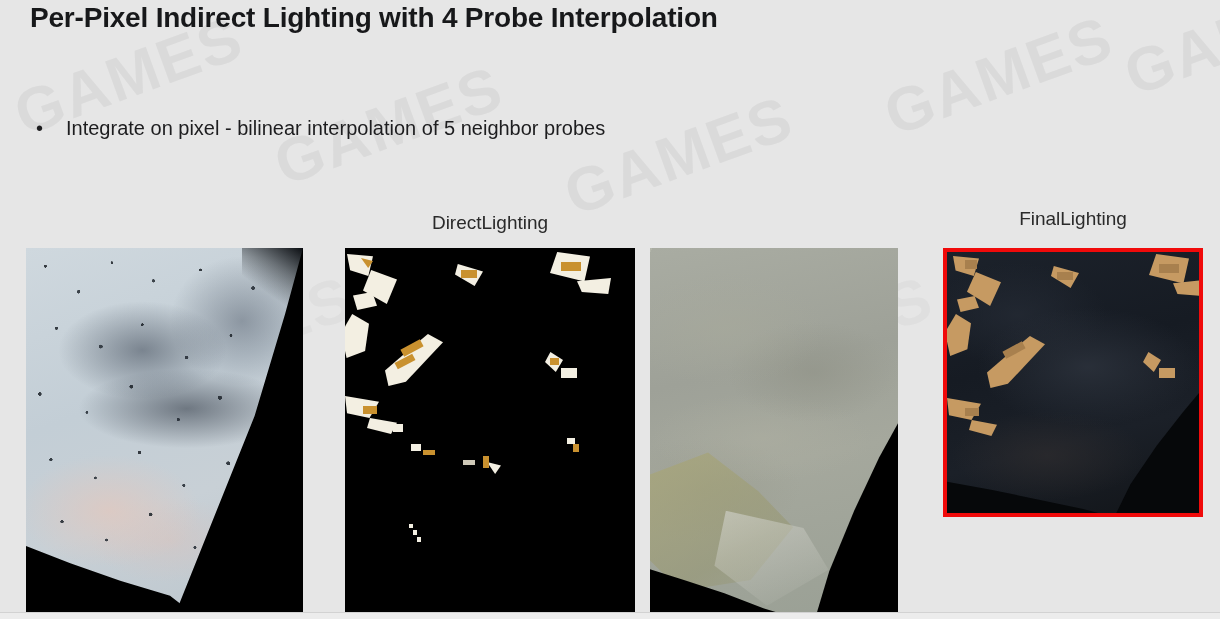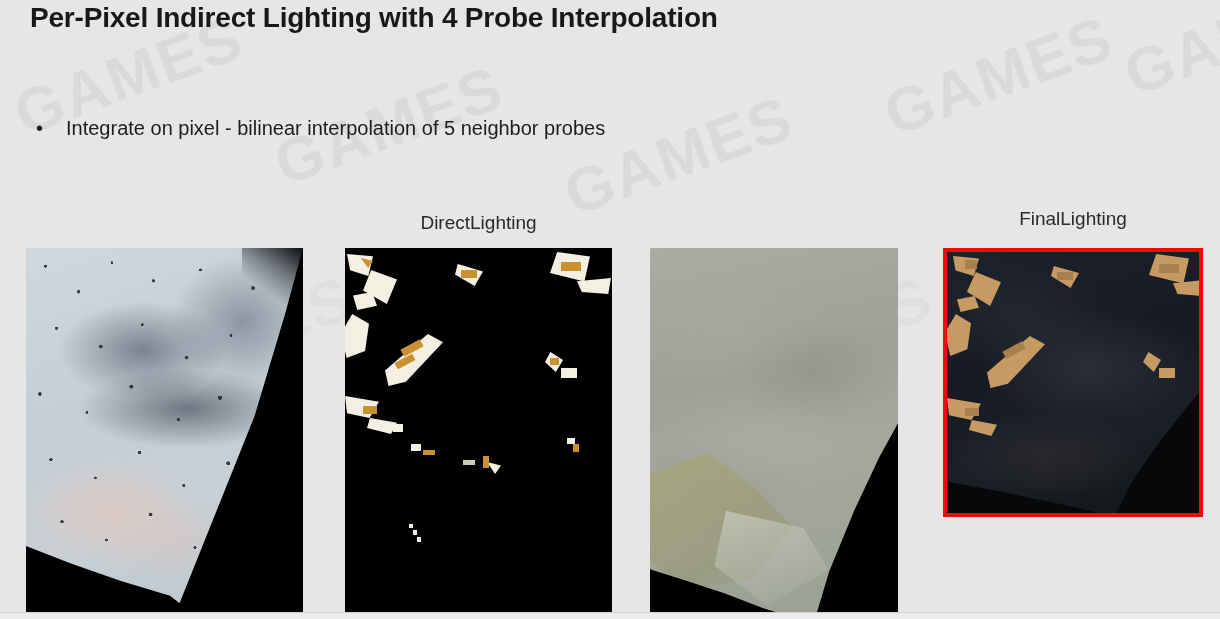--- a/index.html
+++ b/index.html
@@ -44,21 +44,21 @@
   
   .panel{position:absolute;top:248px;}
   .panel .cap{
     position:absolute;left:0;right:0;top:-36px;
     text-align:center;font-size:19px;color:#2a2a2a;white-space:nowrap;
   }
   .img{position:absolute;left:0;top:0;right:0;bottom:0;overflow:hidden;}
 
   
   #p-indirect{left:26px;width:277px;height:365px;}
-  #p-direct  {left:345px;width:267px;height:365px;}
+  #p-direct  {left:345px;width:290px;height:365px;}
   #p-albedo  {left:650px;width:248px;height:365px;}
   #p-final   {left:943px;width:260px;height:269px;}
 
   #p-final .img{border:4px solid #f00a0a;box-sizing:border-box;}
   #p-final .cap{top:-40px;}
 
   
   .ind-base{
     position:absolute;inset:0;
     background:

